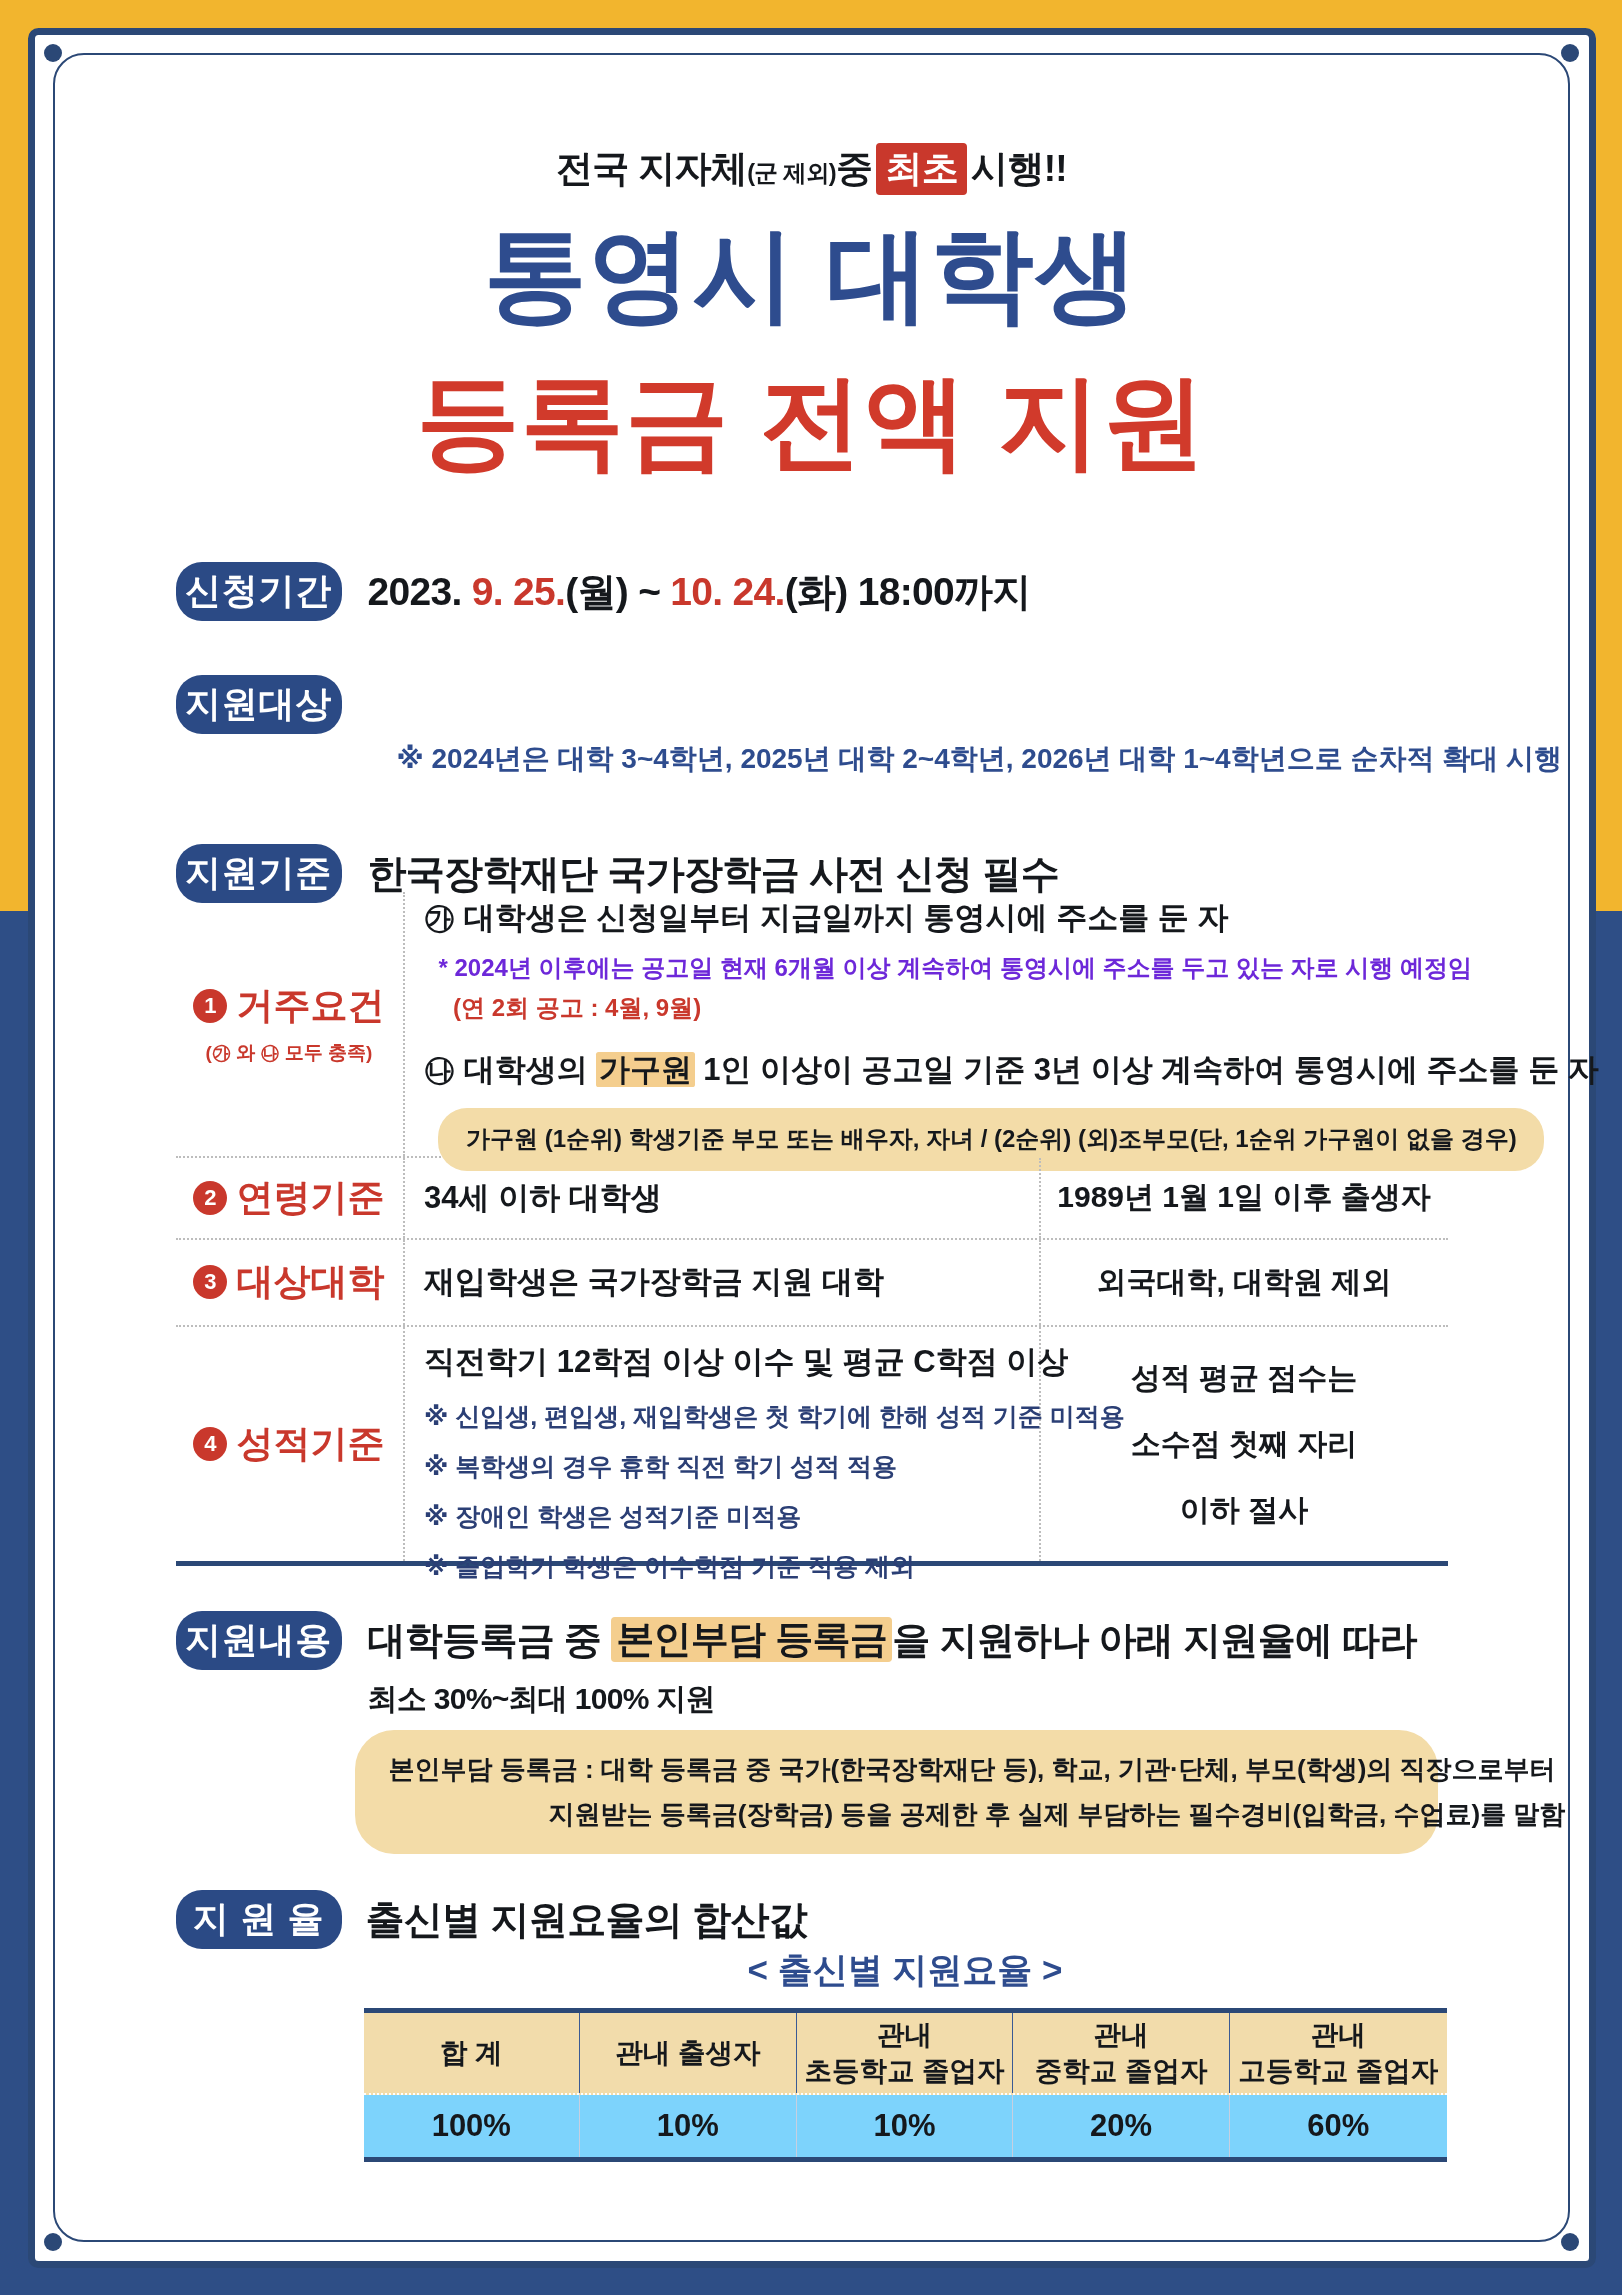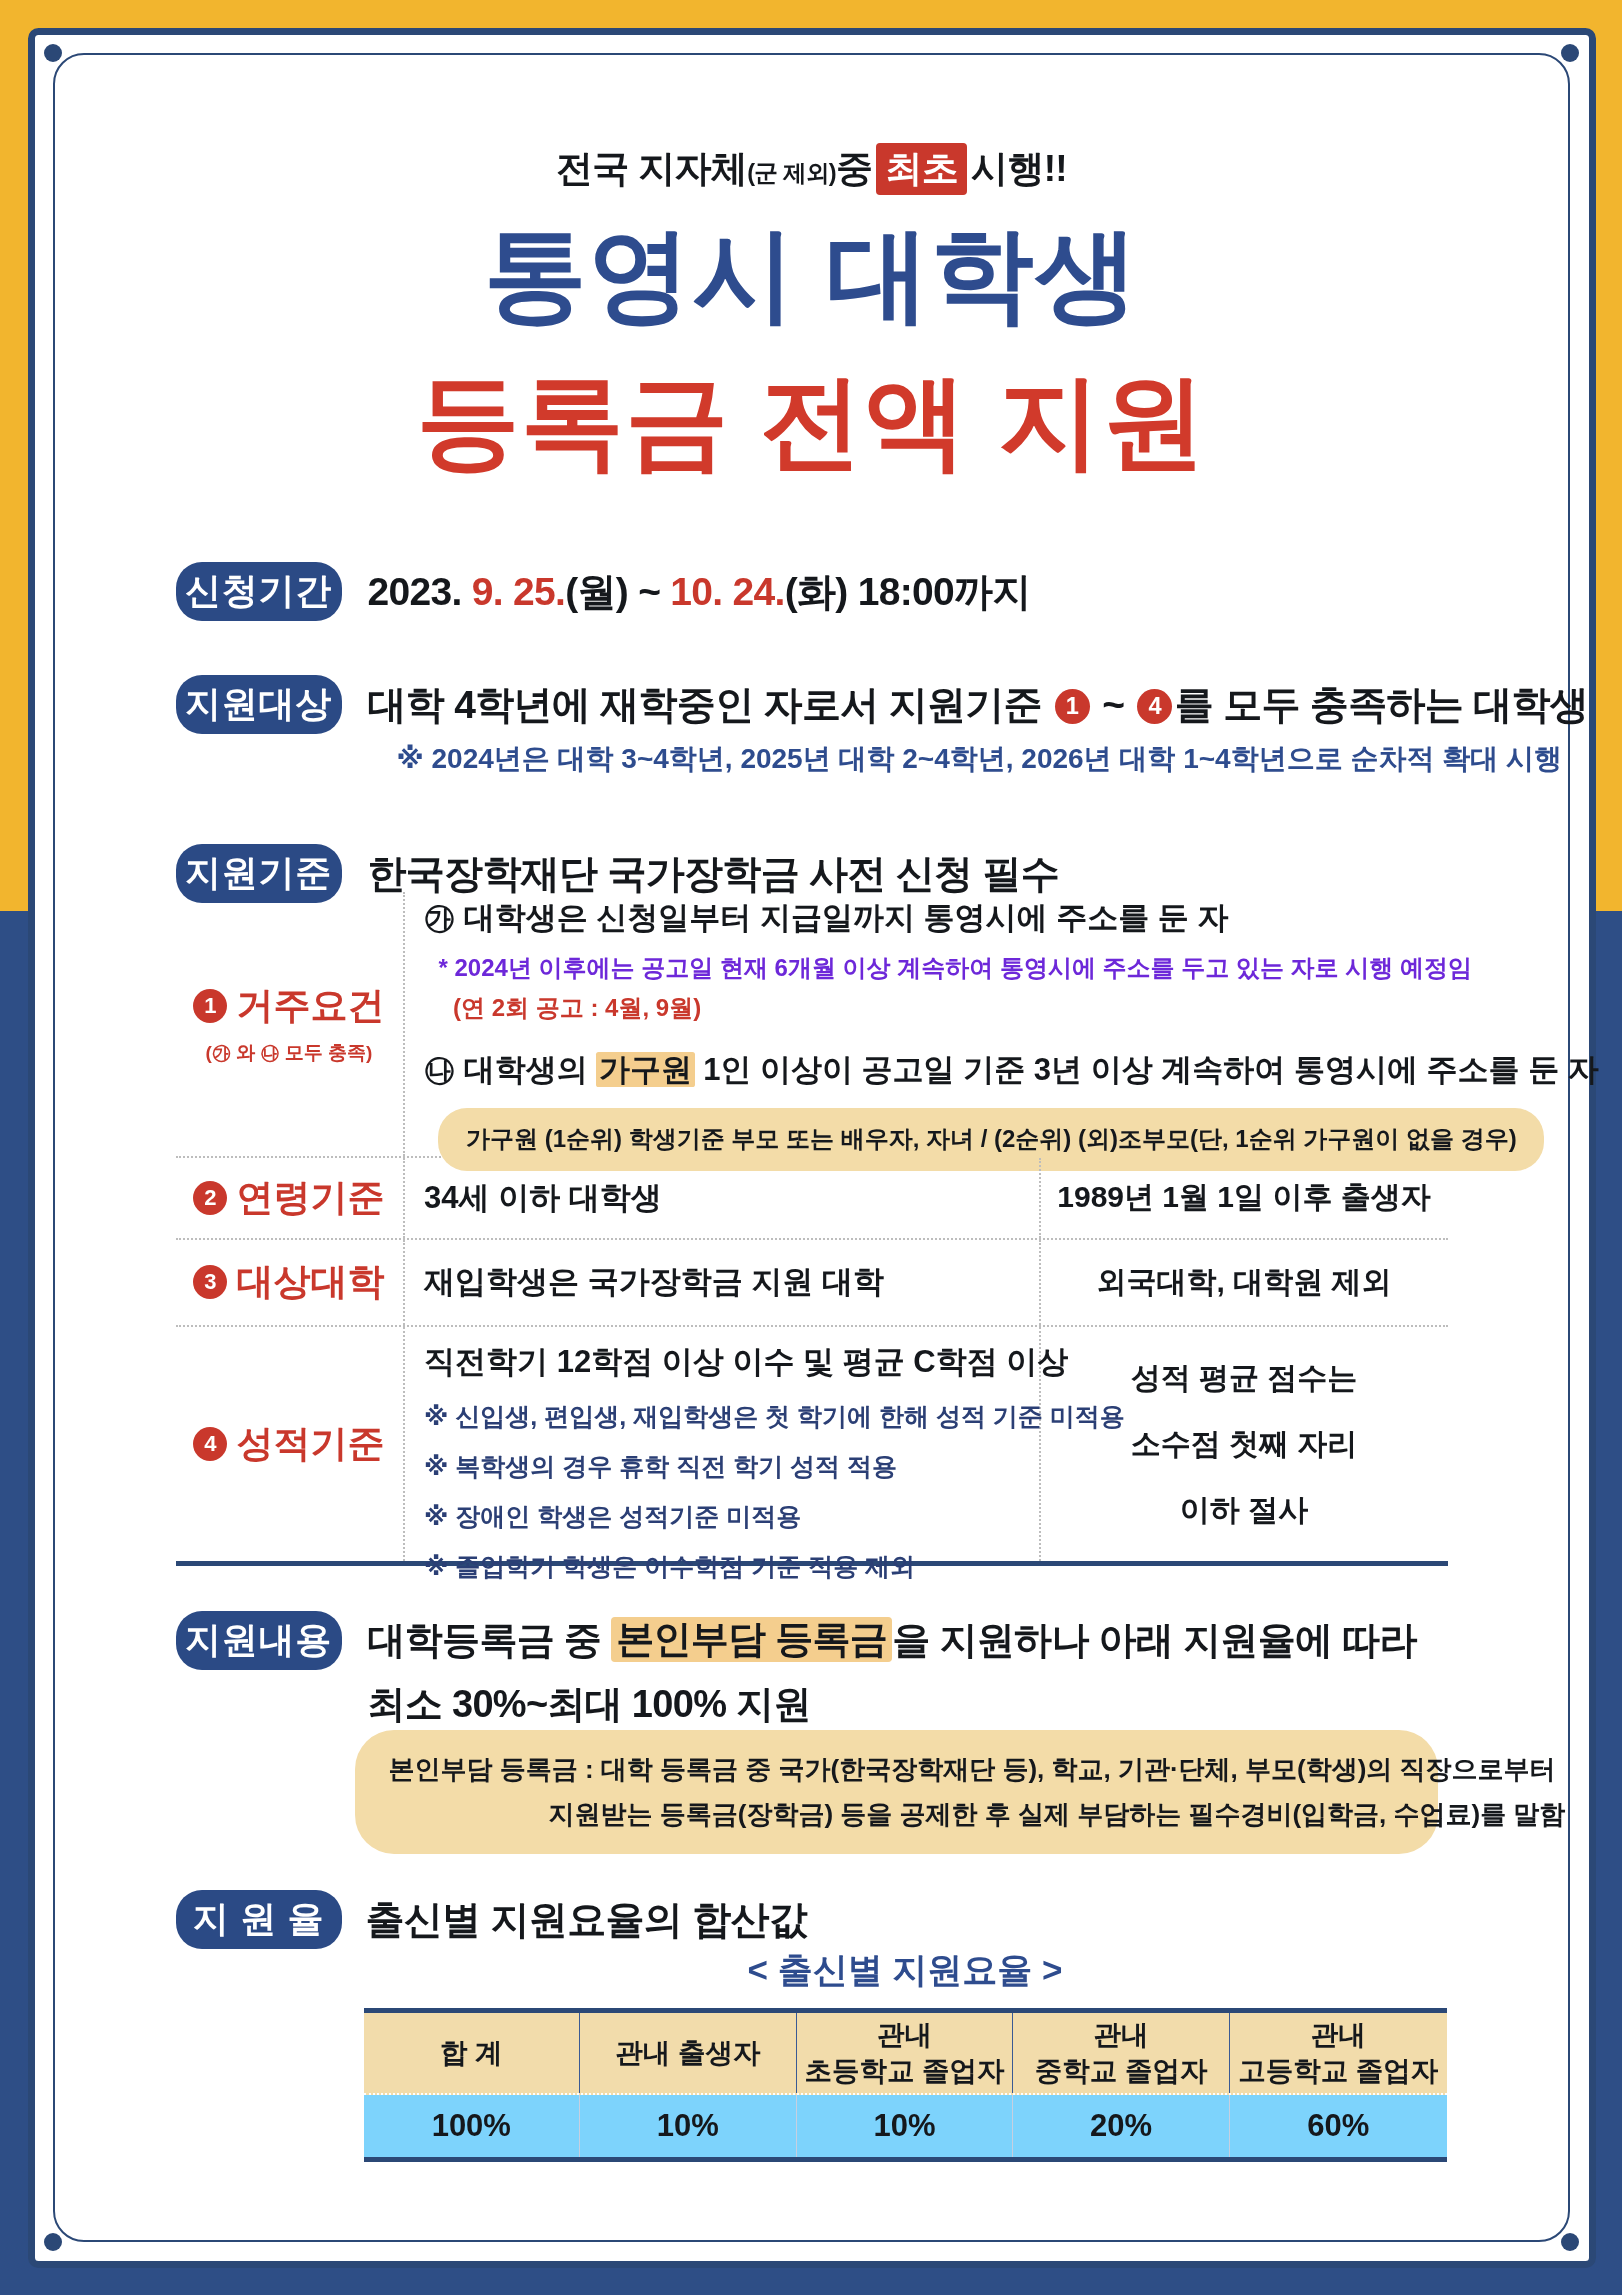--- a/index.html
+++ b/index.html
@@ -100,21 +100,21 @@
   .row-grade{height:234px;}
   .row-grade .grade-mid{padding:14.4px 0 0 19.6px;box-sizing:border-box;}
   .grade-main{font-size:31px;font-weight:700;color:#15181C;white-space:nowrap;}
   .grade-note{font-size:25px;font-weight:700;color:#2B3F75;margin-top:17px;white-space:nowrap;}
   .grade-right-line{font-size:30px;font-weight:700;color:#15181C;line-height:2.2;white-space:nowrap;text-align:center;}
 
   
   .row-support{top:1576px;}
   .support-lines{display:flex;flex-direction:column;}
   .support-lines .l1{font-size:38px;font-weight:800;color:#15181C;line-height:59px;white-space:nowrap;letter-spacing:-0.7px;}
-  .support-lines .l2{font-size:38px;font-weight:800;color:#15181C;margin-top:9.2px;white-space:nowrap;letter-spacing:-0.7px;}
+  .support-lines .l2{font-size:30px;font-weight:800;color:#15181C;margin-top:9.2px;white-space:nowrap;letter-spacing:-0.7px;}
   .hl-tan-big{background:#F4CE8E;padding:1.3px 5.2px;border-radius:3.9px;}
   .explain-box{
     position:absolute;top:1695px;left:179px;width:1083px;box-sizing:border-box;
     background:#F3DCA8;border-radius:39px;padding:22px 34px;
     font-size:26px;font-weight:600;color:#15181C;
   }
   .explain-box b{font-weight:900;}
   .explain-box .bl1{white-space:nowrap;}
   .explain-box .bl2{white-space:nowrap;padding-left:160px;margin-top:10.5px;}
 
@@ -162,23 +162,20 @@
 
     <div class="badge-row row-period">
       <span class="badge">신청기간</span>
       <span class="row-text">
         <span>2023. </span><span class="red">9. 25.</span><span>(월) ~ </span><span class="red">10. 24.</span><span>(화) 18:00까지</span>
       </span>
     </div>
 
     <div class="badge-row row-target">
       <span class="badge">지원대상</span>
-      <span class="row-text">
-        <span>대학 4학년에 재학중인 자로서 지원기준 </span><span class="num-circle">1</span><span> ~ </span><span class="num-circle">4</span><span>를 모두 충족하는 대학생</span>
-      </span>
     </div>
     <div class="subnote">※ 2024년은 대학 3~4학년, 2025년 대학 2~4학년, 2026년 대학 1~4학년으로 순차적 확대 시행</div>
 
     <div class="badge-row row-criteria">
       <span class="badge">지원기준</span>
       <span class="row-text">한국장학재단 국가장학금 사전 신청 필수</span>
     </div>
 
     <div class="criteria-table">
 

